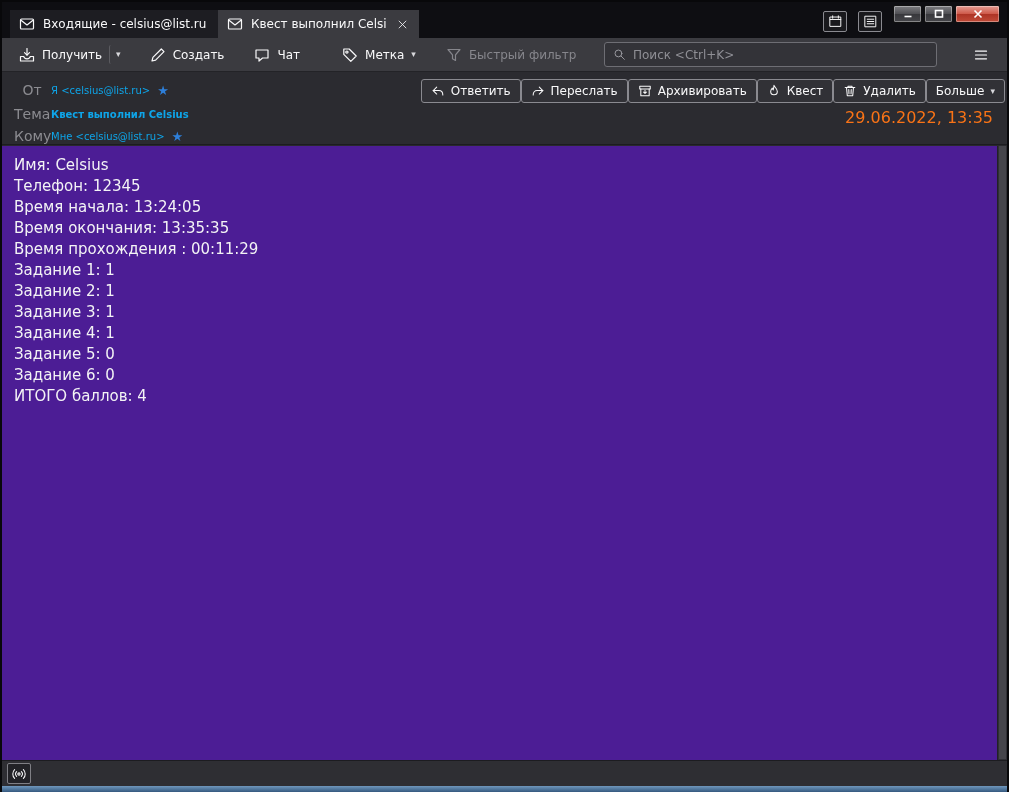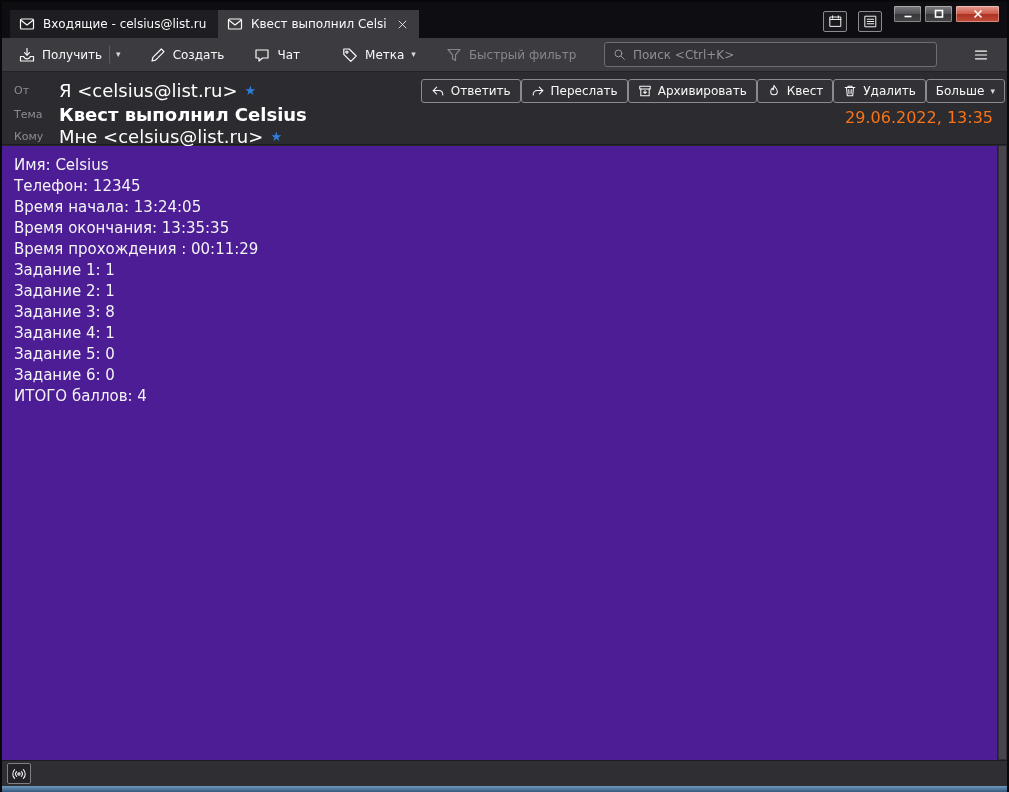--- a/index.html
+++ b/index.html
@@ -52,22 +52,22 @@
   .search-box input { flex:1; background:transparent; border:none; outline:none;
     color:#c5c5ca; font-size:12px; font-family:inherit; }
   .search-box input::placeholder { color:#8f8f95; }
   .menu-btn { padding:5px 8px; }
 
   
   .msg-header { position:absolute; top:70px; left:0; right:0; height:73px; background:#2b2b30;
     border-bottom:1px solid #1c1c20; }
   .hrow { position:absolute; left:12px; display:flex; align-items:center; height:18px; }
   .hrow.from { top:9px; } .hrow.subject { top:33px; } .hrow.to { top:55px; }
-  .hlabel { display:inline-block; width:36px; text-align:left; margin-right:9px; color:#8c8c91; font-size:11px; }
-  .hvalue { color:#ffffff; font-size:18px; }
+  .hlabel { display:inline-block; width:36px; text-align:center; margin-right:1px; color:#8c8c91; font-size:14px; }
+  .hvalue { color:#0ea5e9; font-size:10px; }
   .hvalue.bold { font-weight:bold; }
   .star { color:#2e7fd9; font-size:13px; margin-left:7px; }
   .hdr-buttons { position:absolute; top:7px; right:2px; display:flex; }
   .hbtn { display:flex; align-items:center; gap:6px; height:24px; padding:0 9px;
     background:#313136; border:1px solid #8a8a90; border-radius:3px; color:#f9f9fa; font-size:12px; white-space:nowrap; }
   .hbtn .ic { width:14px; height:14px; }
   .hdr-date { position:absolute; top:36px; right:14px; color:#f97316; font-size:16px; }
 
   
   .msg-body { position:absolute; top:144px; left:0; right:0; bottom:32px; background:#4c1d95;
@@ -293,21 +293,21 @@
   </div>
 
   <div class="msg-body">
     <div>Имя: Celsius</div>
     <div>Телефон: 12345</div>
     <div>Время начала: 13:24:05</div>
     <div>Время окончания: 13:35:35</div>
     <div>Время прохождения : 00:11:29</div>
     <div>Задание 1: 1</div>
     <div>Задание 2: 1</div>
-    <div>Задание 3: 8</div>
+    <div>Задание 3: 1</div>
     <div>Задание 4: 1</div>
     <div>Задание 5: 0</div>
     <div>Задание 6: 0</div>
     <div>ИТОГО баллов: 4</div>
   </div>
   <div class="scrollbar">
     <div class="scroll-thumb"></div>
   </div>
 
   <div class="statusbar">

